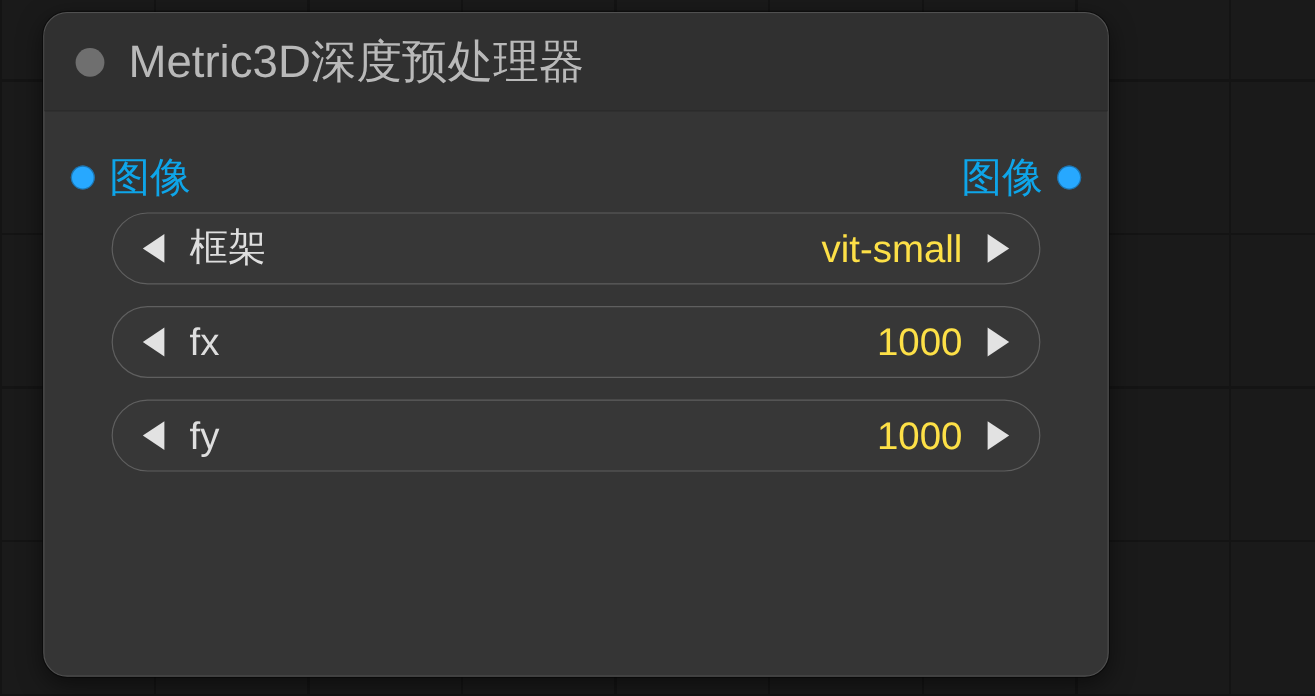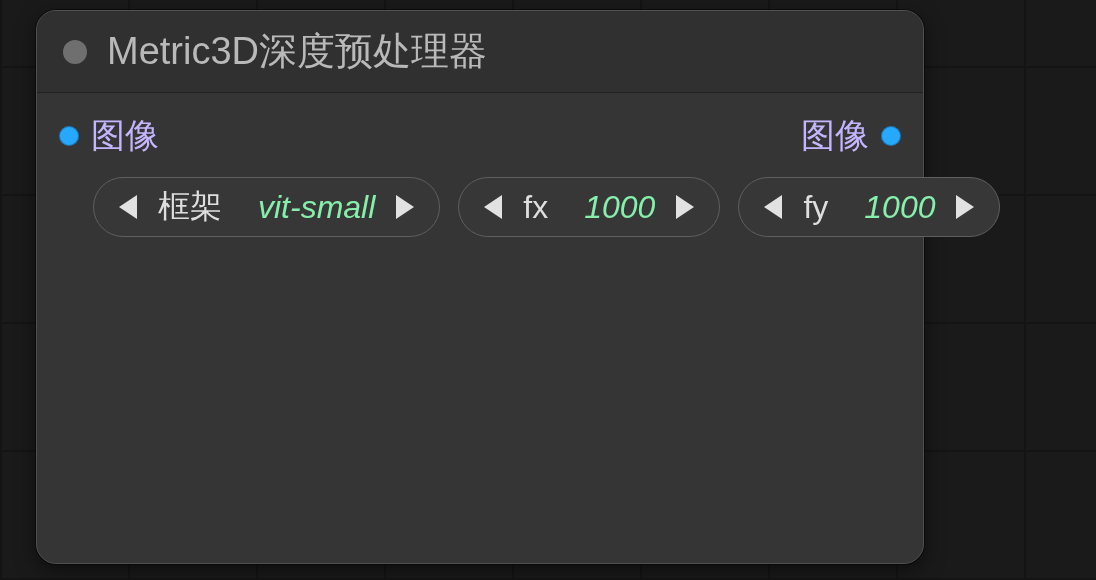--- a/index.html
+++ b/index.html
@@ -73,59 +73,59 @@
 
   .io-row {
     position: relative;
     height: 50px;
     margin-bottom: 14px;
   }
   .io-port {
     display: flex;
     align-items: center;
     gap: 12px;
-    color: #c4b5fd;
+    color: #0ea5e9;
     font-size: 34px;
     position: absolute;
-    top: 0;
+    top: 12px;
   }
   .io-port.left  { left: 0; }
   .io-port.right { right: 0; flex-direction: row-reverse; }
   .port-dot {
     width: 20px;
     height: 20px;
     border-radius: 50%;
     background: #27a8ff;
     box-shadow: 0 0 0 1px rgba(0,0,0,0.3) inset;
     flex: 0 0 auto;
   }
 
   .params {
     display: flex;
-    flex-direction: row;
+    flex-direction: column;
     gap: 18px;
     padding: 0 34px;
   }
 
   .param-row {
     height: 60px;
     border: 1.5px solid #5f5f5f;
     border-radius: 30px;
     background: #373737;
     display: flex;
     align-items: center;
     padding: 0 22px;
     gap: 18px;
     box-sizing: border-box;
     color: #e3e3e3;
     font-size: 32px;
   }
   .param-row .label { flex: 0 0 auto; color: #dedede; white-space: nowrap; }
   .param-row .spacer { flex: 1 1 auto; }
-  .param-row .value { flex: 0 0 auto; color: #86efac; white-space: nowrap; font-style: italic; }
+  .param-row .value { flex: 0 0 auto; color: #fde047; white-space: nowrap; }
 
   .tri {
     width: 0;
     height: 0;
     border-style: solid;
     flex: 0 0 auto;
   }
   .tri.left {
     border-width: 12px 18px 12px 0;
     border-color: transparent #e2e2e2 transparent transparent;

